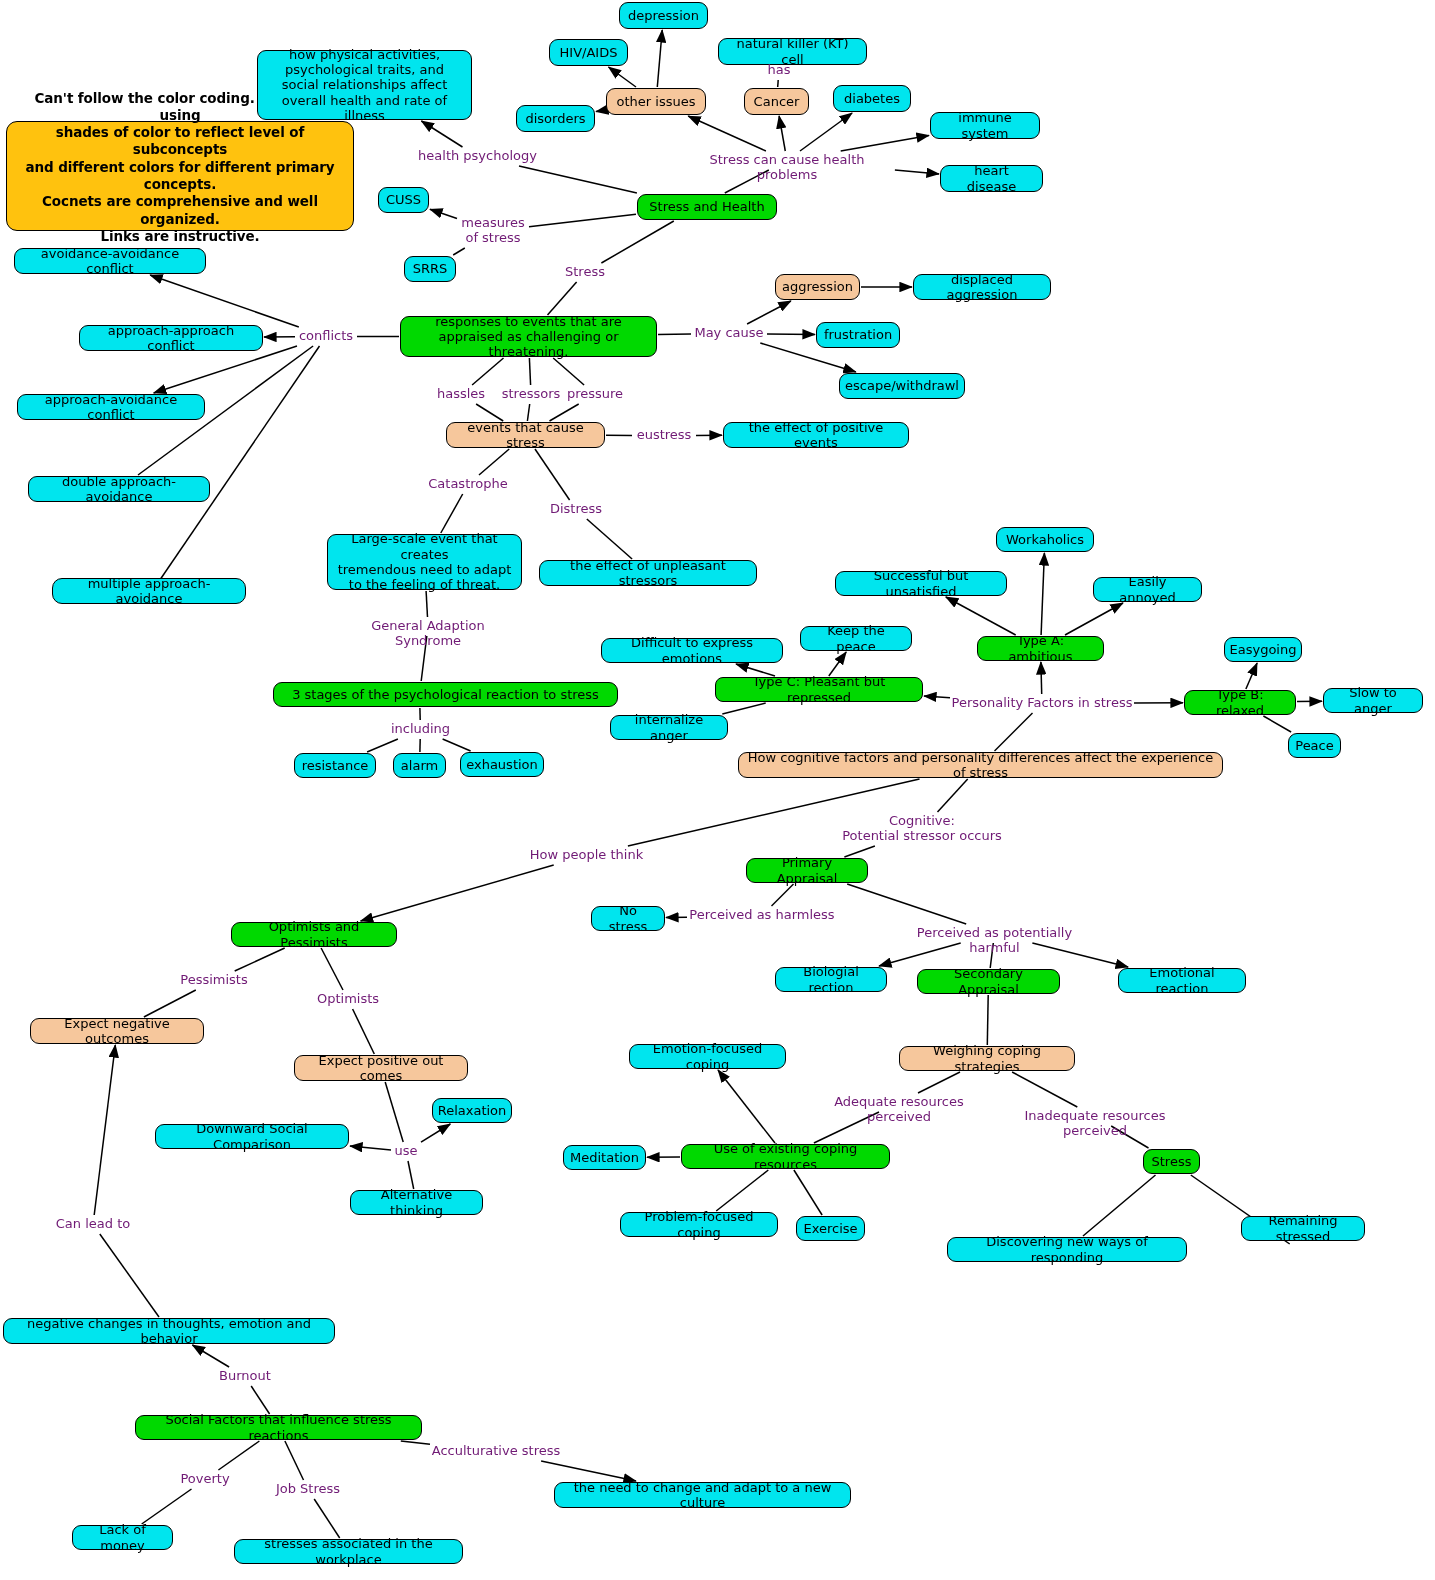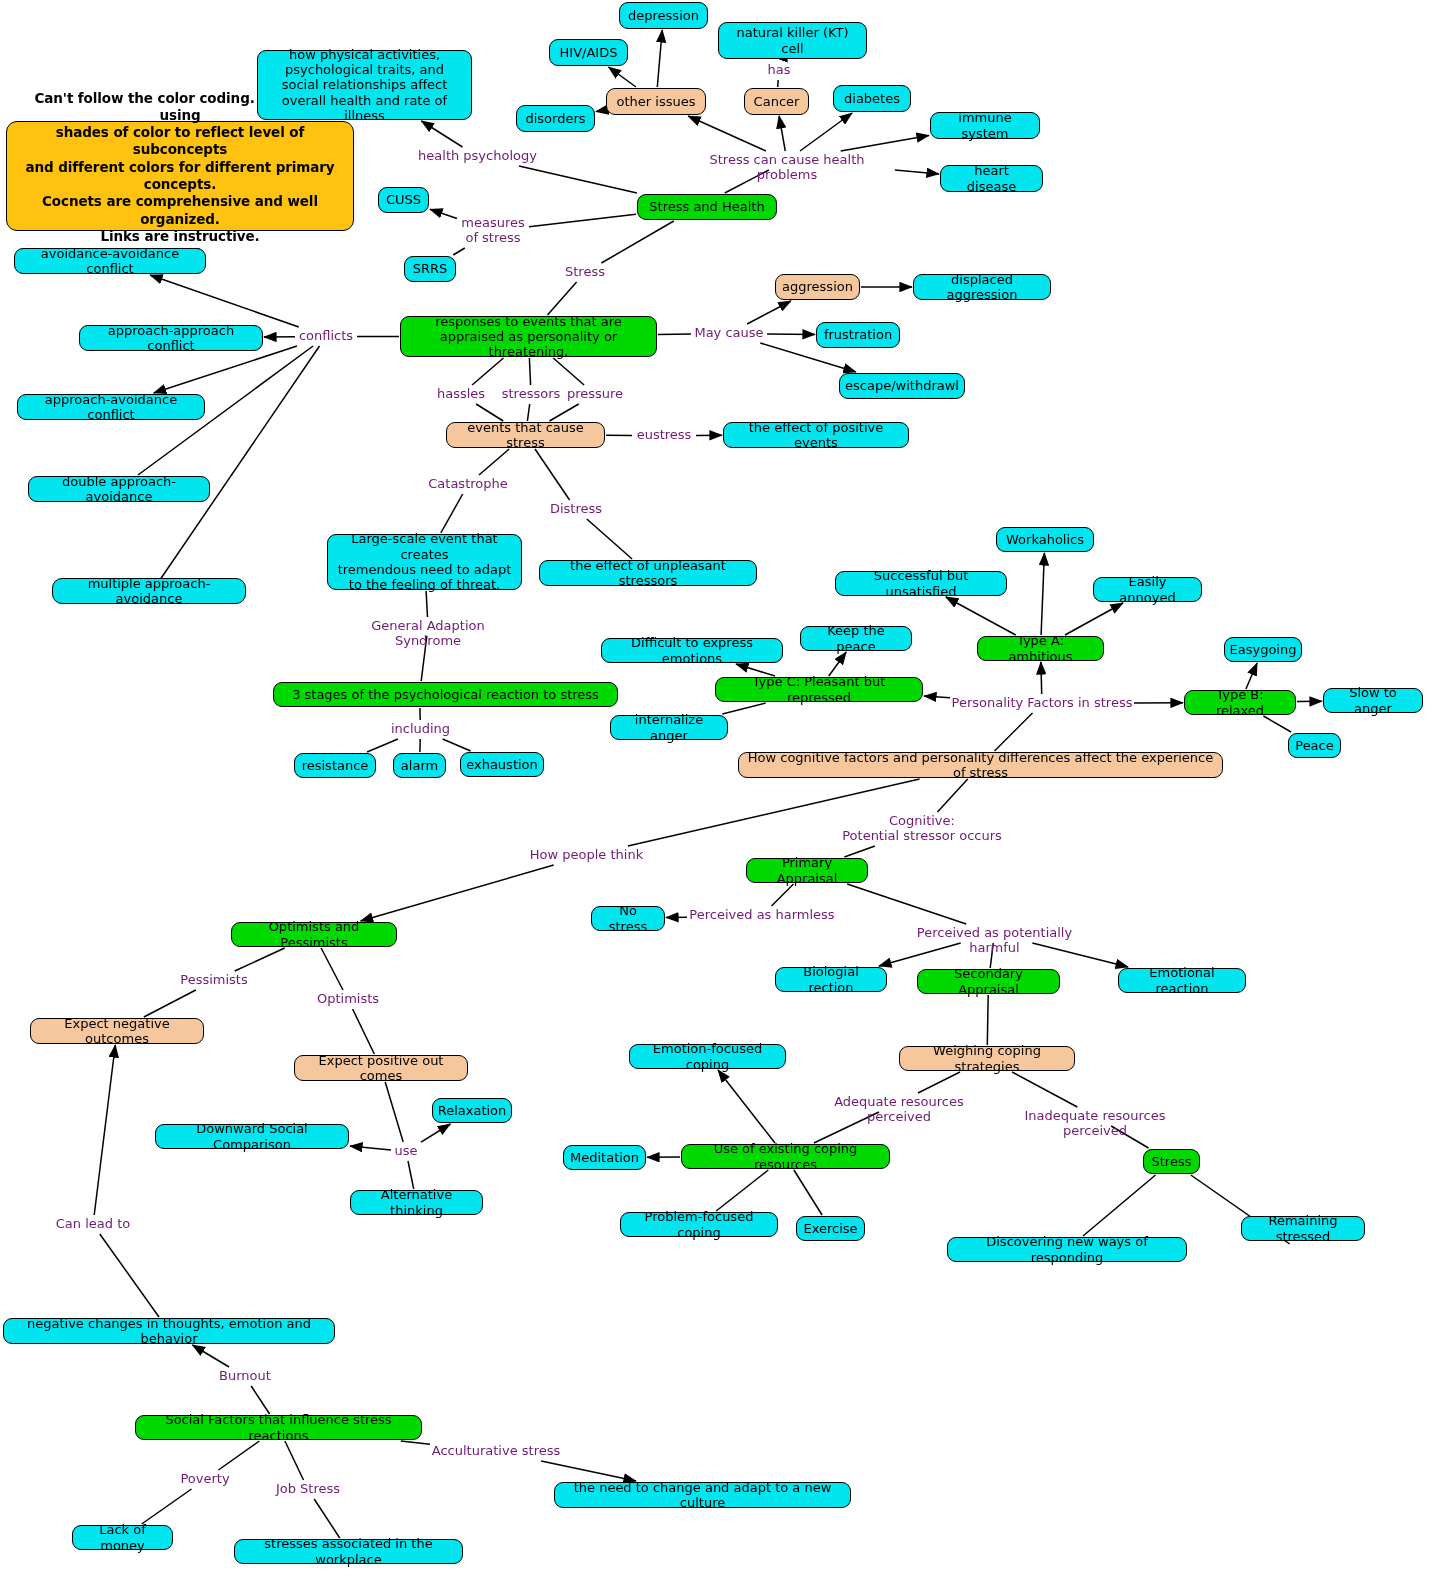--- a/index.html
+++ b/index.html
@@ -183,30 +183,30 @@
 
   <div id="node-layer">
       <div class="node cyan" style="left: 257px; top: 50px; width: 215px; height: 70px;">how physical activities,
 psychological traits, and
 social relationships affect
 overall health and rate of illness</div>
       <div class="node cyan" style="left: 619px; top: 2px; width: 89px; height: 27px;">depression</div>
       <div class="node cyan" style="left: 549px; top: 39px; width: 79px; height: 27px;">HIV/AIDS</div>
       <div class="node cyan" style="left: 516px; top: 105px; width: 79px; height: 27px;">disorders</div>
       <div class="node orange" style="left: 606px; top: 88px; width: 100px; height: 27px;">other issues</div>
-      <div class="node cyan" style="left: 718px; top: 22px; width: 149px; height: 37px;">natural killer (KT) cell</div>
+      <div class="node cyan" style="left: 718px; top: 38px; width: 149px; height: 27px;">natural killer (KT) cell</div>
       <div class="node orange" style="left: 744px; top: 88px; width: 65px; height: 27px;">Cancer</div>
       <div class="node cyan" style="left: 833px; top: 85px; width: 78px; height: 27px;">diabetes</div>
       <div class="node cyan" style="left: 930px; top: 112px; width: 110px; height: 27px;">immune system</div>
       <div class="node cyan" style="left: 940px; top: 165px; width: 103px; height: 27px;">heart disease</div>
       <div class="node green" style="left: 637px; top: 194px; width: 140px; height: 26px;">Stress and Health</div>
       <div class="node cyan" style="left: 378px; top: 187px; width: 51px; height: 26px;">CUSS</div>
       <div class="node cyan" style="left: 404px; top: 256px; width: 52px; height: 26px;">SRRS</div>
       <div class="node green" style="left: 400px; top: 316px; width: 257px; height: 41px;">responses to events that are
-appraised as personality or threatening.</div>
+appraised as challenging or threatening.</div>
       <div class="node cyan" style="left: 14px; top: 248px; width: 192px; height: 26px;">avoidance-avoidance conflict</div>
       <div class="node cyan" style="left: 79px; top: 325px; width: 184px; height: 26px;">approach-approach conflict</div>
       <div class="node cyan" style="left: 17px; top: 394px; width: 188px; height: 26px;">approach-avoidance conflict</div>
       <div class="node cyan" style="left: 28px; top: 476px; width: 182px; height: 26px;">double approach-avoidance</div>
       <div class="node cyan" style="left: 52px; top: 578px; width: 194px; height: 26px; border-radius: 10px;">multiple approach-avoidance</div>
       <div class="node orange" style="left: 775px; top: 274px; width: 85px; height: 26px;">aggression</div>
       <div class="node cyan" style="left: 913px; top: 274px; width: 138px; height: 26px;">displaced aggression</div>
       <div class="node cyan" style="left: 816px; top: 322px; width: 84px; height: 26px;">frustration</div>
       <div class="node cyan" style="left: 839px; top: 373px; width: 126px; height: 26px;">escape/withdrawl</div>
       <div class="node orange" style="left: 446px; top: 422px; width: 159px; height: 26px;">events that cause stress</div>
@@ -218,21 +218,21 @@
       <div class="node green" style="left: 273px; top: 682px; width: 345px; height: 25px;">3 stages of the psychological reaction to stress</div>
       <div class="node cyan" style="left: 294px; top: 753px; width: 82px; height: 25px;">resistance</div>
       <div class="node cyan" style="left: 393px; top: 753px; width: 53px; height: 25px;">alarm</div>
       <div class="node cyan" style="left: 460px; top: 752px; width: 84px; height: 25px;">exhaustion</div>
       <div class="node cyan" style="left: 996px; top: 527px; width: 98px; height: 25px;">Workaholics</div>
       <div class="node cyan" style="left: 835px; top: 571px; width: 172px; height: 25px;">Successful but unsatisfied</div>
       <div class="node cyan" style="left: 1093px; top: 577px; width: 109px; height: 25px;">Easily annoyed</div>
       <div class="node green" style="left: 977px; top: 636px; width: 127px; height: 25px;">Type A: ambitious</div>
       <div class="node cyan" style="left: 601px; top: 638px; width: 182px; height: 25px;">Difficult to express emotions</div>
       <div class="node cyan" style="left: 800px; top: 626px; width: 112px; height: 25px;">Keep the peace</div>
-      <div class="node green" style="left: 715px; top: 677px; width: 208px; height: 25px;">Type C: Pleasant but repressed</div>
+      <div class="node green" style="left: 715px; top: 677px; width: 208px; height: 25px; border-radius: 8px;">Type C: Pleasant but repressed</div>
       <div class="node cyan" style="left: 610px; top: 715px; width: 118px; height: 25px;">internalize anger</div>
       <div class="node cyan" style="left: 1224px; top: 637px; width: 78px; height: 25px;">Easygoing</div>
       <div class="node green" style="left: 1184px; top: 690px; width: 112px; height: 25px;">Type B:  relaxed</div>
       <div class="node cyan" style="left: 1323px; top: 688px; width: 100px; height: 25px;">Slow to anger</div>
       <div class="node cyan" style="left: 1288px; top: 733px; width: 53px; height: 25px;">Peace</div>
       <div class="node orange" style="left: 738px; top: 752px; width: 485px; height: 26px;">How cognitive factors and personality differences affect the experience of stress</div>
       <div class="node green" style="left: 746px; top: 858px; width: 122px; height: 25px;">Primary Appraisal</div>
       <div class="node cyan" style="left: 591px; top: 906px; width: 74px; height: 25px;">No stress</div>
       <div class="node cyan" style="left: 775px; top: 967px; width: 112px; height: 25px;">Biologial rection</div>
       <div class="node green" style="left: 917px; top: 969px; width: 143px; height: 25px;">Secondary Appraisal</div>

